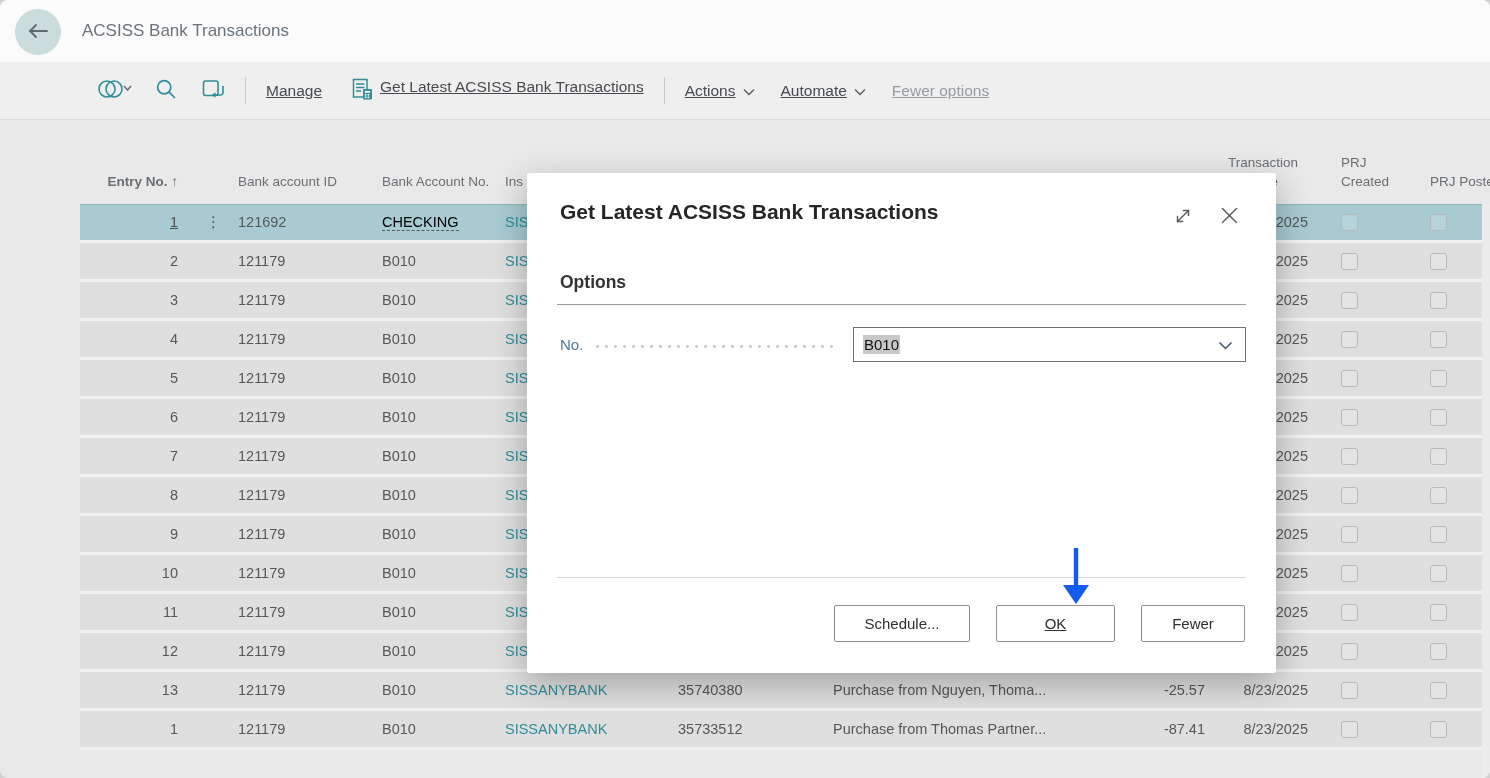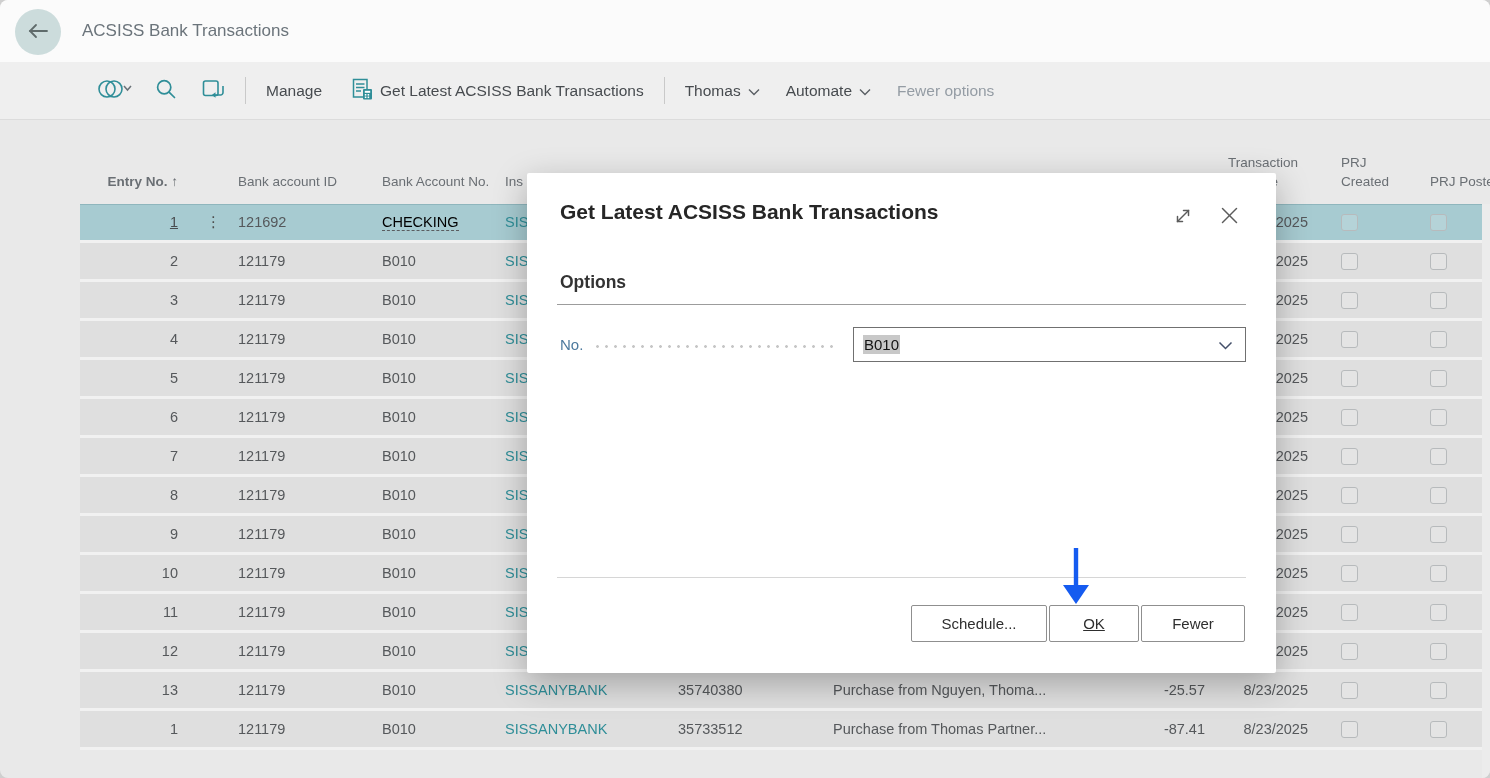--- a/index.html
+++ b/index.html
@@ -12,22 +12,22 @@
   }
   
   .topbar { position:absolute; top:0; left:0; right:0; height:62px; background:#fbfbfb; }
   .back-btn { position:absolute; top:9px; left:15px; width:46px; height:46px; border-radius:50%;
               background:#ccdcdc; border:none; display:flex; align-items:center; justify-content:center; cursor:pointer; }
   .page-title { position:absolute; top:0; left:82px; height:62px; display:flex; align-items:center;
                 font-size:17px; color:#6b747b; }
   
   .toolbar { position:absolute; top:62px; left:0; right:0; height:58px; background:#efefef;
              border-bottom:1px solid #dcdcdc; display:flex; align-items:center; padding-left:97px; }
-  .tb-item { display:flex; align-items:center; gap:7px; color:#474b4f; font-size:15.5px; cursor:pointer;
-             background:none; border:none; font-family:inherit; }
+  .tb-item { display:flex; gap:7px; color:#474b4f; font-size:15.5px; cursor:pointer;
+             background:none; border:none; font-family:inherit;text-decoration:underline; }
   .tb-sep { width:1px; height:27px; background:#c9c9c9; margin:0 20px; }
   .muted { color:#949ca4; }
   .gap22 { margin-right:22px; } .gap26 { margin-right:26px; } .gap30 { margin-right:30px; }
   
   .grid { display:grid; grid-template-columns:98px 60px 144px 123px 173px 155px 287px 85px 103px 85px 90px; }
   .thead { position:absolute; top:120px; left:80px; width:1403px; height:84px; align-items:end;
            color:#6a6f74; font-size:13.5px; line-height:1.45; }
   .hcell { padding-bottom:12px; }
   .h-right { text-align:right;font-weight:bold; }
   .h-date { padding-left:23px; }
@@ -59,24 +59,24 @@
   .field-row { margin:22px 30px 0 33px; display:flex; align-items:center; height:35px; }
   .field-label { font-size:15px; color:#4d7a9e; }
   .leader { flex:1; height:3px; margin:3px 14px 0 10px;
             background-image:radial-gradient(circle,#c6c6c6 1.3px,transparent 1.5px);
             background-size:9px 3px; background-repeat:repeat-x; background-position:left center; }
   .combobox { position:relative; width:393px; height:35px; border:1px solid #707070; background:#fff;
               display:flex; align-items:center; padding:0 30px 0 9px; cursor:text; }
   .combo-value { font-size:15px; color:#141414; background:#c8c8c8; padding:1px 1px; }
   .combo-chevron { position:absolute; right:12px; top:13px; line-height:0; cursor:pointer; }
   .footer-sep { position:absolute; left:30px; right:30px; bottom:95px; border-top:1px solid #d6d6d6; }
-  .footer-buttons { position:absolute; right:31px; bottom:31px; display:flex; gap:2px; }
+  .footer-buttons { position:absolute; right:31px; bottom:31px; display:flex; gap:26px; }
   .dlg-btn { height:37px; background:#fff; border:1px solid #8f8f8f; border-radius:2px;
              font-size:15px; color:#2e2e2e; font-family:inherit; cursor:pointer; }
-  .btn-schedule { width:136px; } .btn-ok { width:90px;text-decoration:underline; } .btn-cancel { width:104px; }
+  .btn-schedule { width:136px; } .btn-ok { width:119px;text-decoration:underline; } .btn-cancel { width:104px; }
   .annotation-arrow { position:absolute; left:1060px; top:548px; z-index:30; line-height:0; }
 </style>
 </head>
 <body>
 
 <div class="page">
 
   <div class="topbar">
     <button class="back-btn">
       <span>
@@ -144,21 +144,21 @@
               <rect x="15.6" y="16" width="1.6" height="1.6"></rect>
               <rect x="12.8" y="18.5" width="1.6" height="1.6"></rect>
               <rect x="15.6" y="18.5" width="1.6" height="1.6"></rect>
             </g>
           </svg>
       </span>
       <span>Get Latest ACSISS Bank Transactions</span>
     </button>
     <div class="tb-sep"></div>
     <button class="tb-item gap26">
-      <span>Thomas</span>
+      <span>Actions</span>
       <span><svg width="12" height="8" viewBox="0 0 12 8">
             <polyline points="1,1.5 6,6.5 11,1.5" fill="none" stroke="#5a5f64" stroke-width="1.4"></polyline>
           </svg></span>
     </button>
     <button class="tb-item gap26">
       <span>Automate</span>
       <span><svg width="12" height="8" viewBox="0 0 12 8">
             <polyline points="1,1.5 6,6.5 11,1.5" fill="none" stroke="#5a5f64" stroke-width="1.4"></polyline>
           </svg></span>
     </button>

